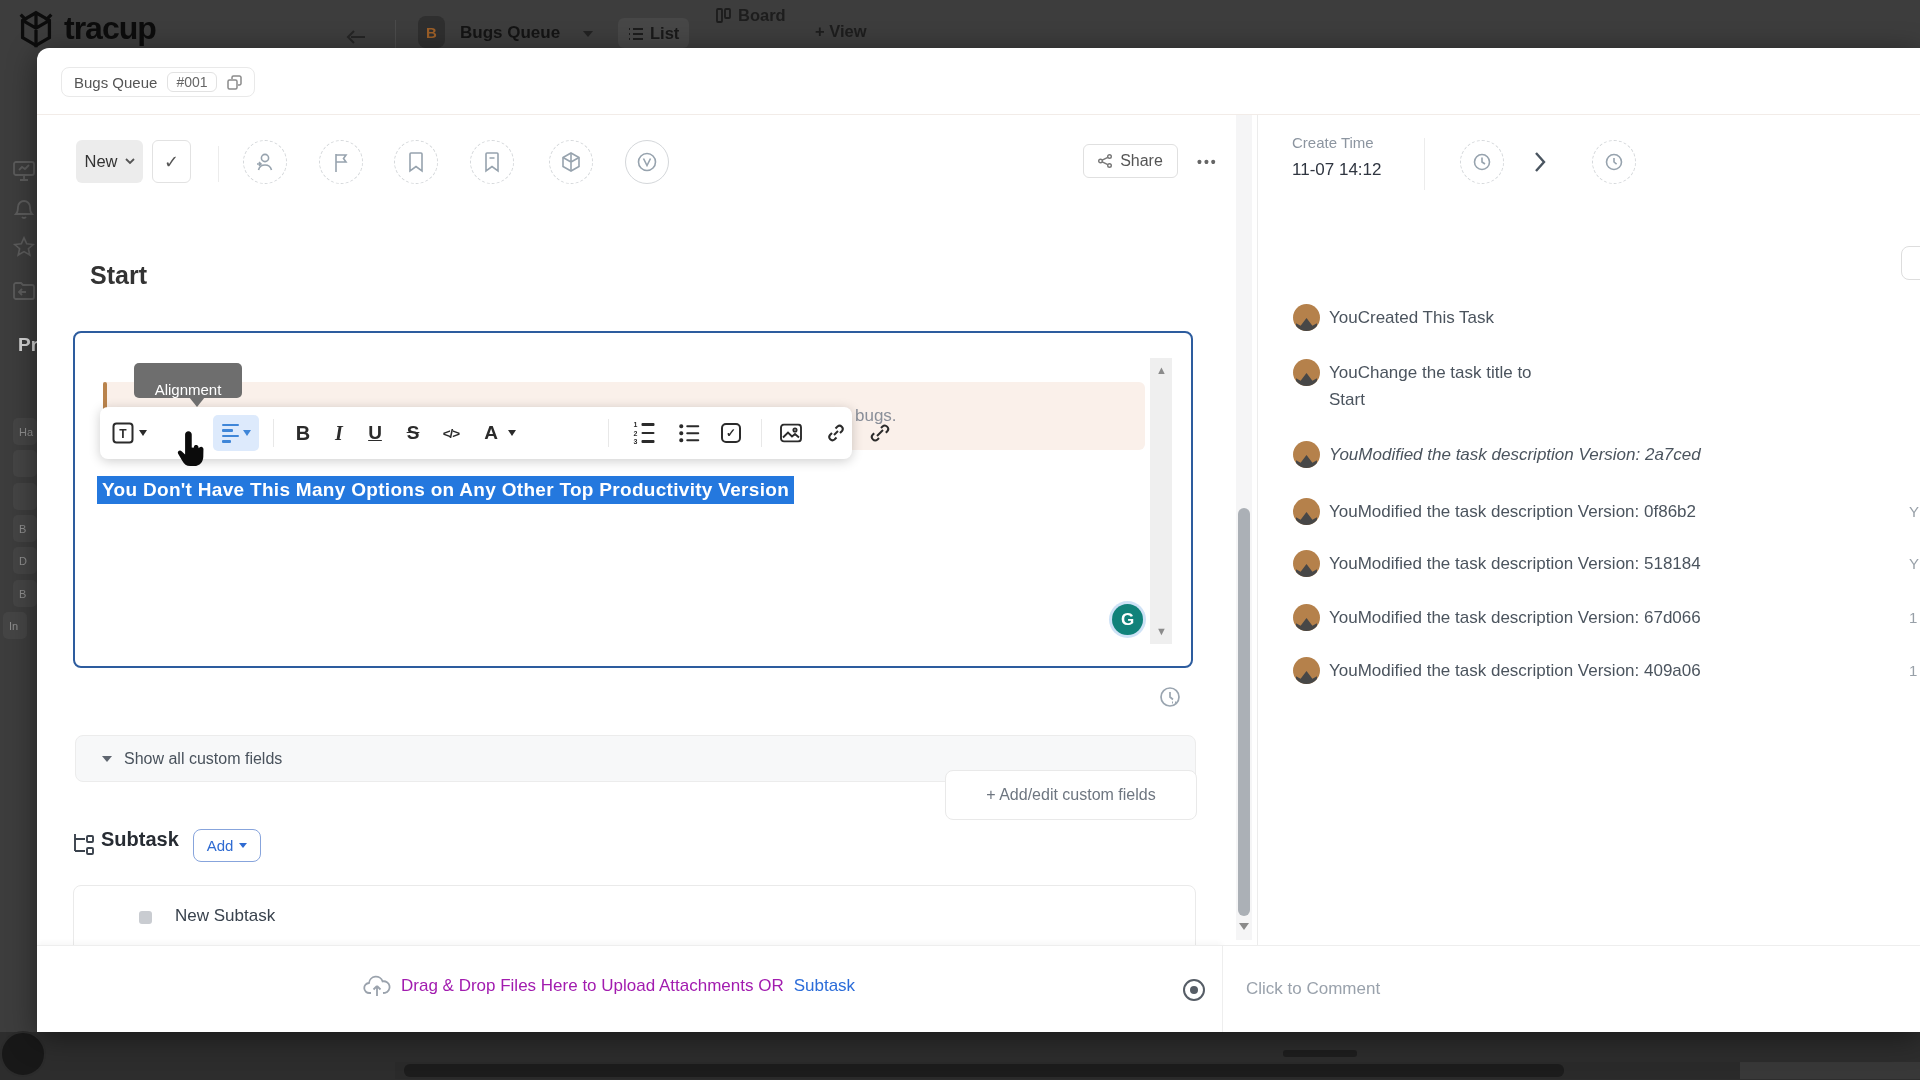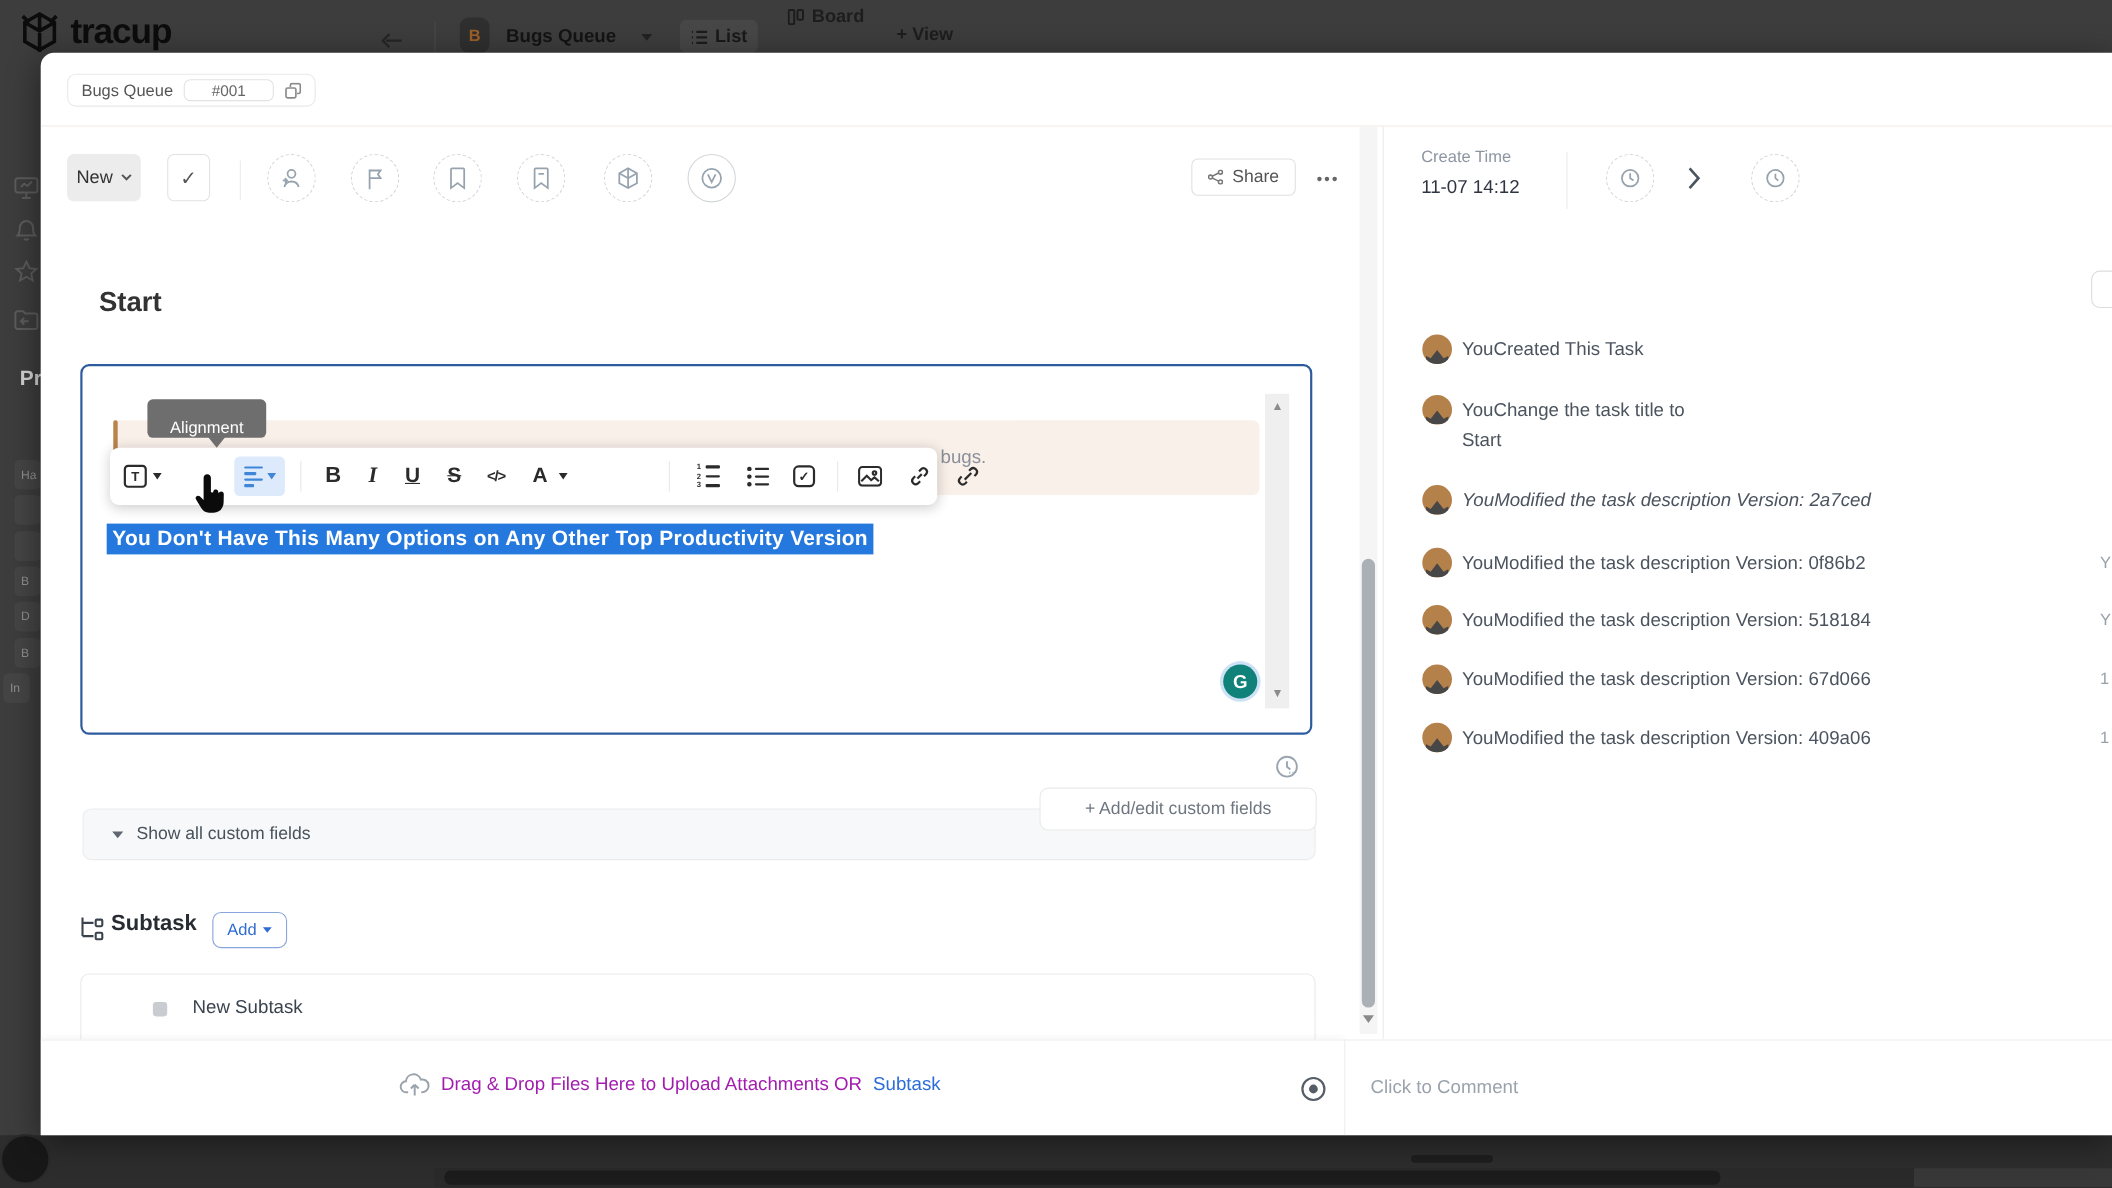--- a/index.html
+++ b/index.html
@@ -22,21 +22,21 @@
     font-size:11px; display:flex; align-items:center; padding-left:6px; overflow:hidden; }
   .botbar { background:#2d2d2d; }
 
   
   #modal { position:absolute; left:37px; top:48px; width:1883px; height:984px; background:#fff;
     border-radius:12px 0 0 0; box-shadow:0 6px 30px rgba(0,0,0,.45); overflow:hidden; }
 
   .crumb-box { display:flex; align-items:center; gap:10px; border:1px solid #e9e9e9; border-radius:8px;
     padding:0 12px; height:30px; }
   .crumb-name { font-size:15px; color:#555; }
-  .id-chip { border:1px solid #e2e2e2; border-radius:6px; padding:1px 24px; font-size:14px; color:#666; }
+  .id-chip { border:1px solid #e2e2e2; border-radius:6px; padding:1px 8px; font-size:14px; color:#666; }
 
   .hline { background:#f2ece8; height:1px; }
   .vline { background:#ececec; width:1px; }
 
   .btn-new { background:#ececec; border-radius:6px; display:flex; align-items:center; justify-content:center;
     gap:7px; font-size:16.5px; color:#333; }
   .btn-check { border:1px solid #e2e2e2; border-radius:6px; display:flex; align-items:center; justify-content:center;
     color:#555; font-size:18px; background:#fff; }
   .dash-circ { width:44px; height:44px; border:1.4px dashed #d4d7da; border-radius:50%;
     display:flex; align-items:center; justify-content:center; color:#97a3ae; background:#fff; }
@@ -212,21 +212,21 @@
     <div class="abs crumb-box" style="left:24px;top:19px">
       <span class="crumb-name">Bugs Queue</span>
       <span class="id-chip">#001</span>
       <svg width="15" height="15" viewBox="0 0 15 15" fill="none" stroke="#8a8a8a" stroke-width="1.5">
         <path d="M5 4V2.5A1.5 1.5 0 016.5 1h6A1.5 1.5 0 0114 2.5v6A1.5 1.5 0 0112.5 10H11"></path>
         <rect x="1" y="5" width="9" height="9" rx="1.5"></rect>
       </svg>
     </div>
     <div class="abs hline" style="left:0;top:66px;width:1883px"></div>
 
-    <div class="abs btn-new" style="left:24px;top:92px;width:67px;height:43px">
+    <div class="abs btn-new" style="left:39px;top:92px;width:67px;height:43px">
       <span>New</span>
       <svg width="10" height="7" viewBox="0 0 10 7" fill="none" stroke="#555" stroke-width="1.8">
         <path d="M1 1l4 4 4-4"></path>
       </svg>
     </div>
     <div class="abs btn-check" style="left:115px;top:92px;width:39px;height:43px">✓</div>
     <div class="abs vline" style="left:181px;top:98px;height:36px"></div>
 
     <div class="abs dash-circ" style="left:206px;top:92px">
       <svg width="22" height="22" viewBox="0 0 22 22" fill="none" stroke="currentColor" stroke-width="1.6">
@@ -414,21 +414,21 @@
     <svg class="abs" style="left:1121px;top:637px" width="24" height="24" viewBox="0 0 24 24" fill="none" stroke="#9aa5b0" stroke-width="1.7">
       <circle cx="12" cy="12" r="9"></circle>
         <path d="M12 7v5l3 2.5"></path>
         <path d="M14 17.5h1M17 17.5h1" stroke-width="2"></path>
     </svg>
 
     <div class="abs fields-bar" style="left:38px;top:687px;width:1121px;height:47px">
       <span class="tri-down" style="margin-left:26px"></span>
       <span class="fields-label" style="margin-left:12px">Show all custom fields</span>
     </div>
-    <div class="abs add-fields-btn" style="left:908px;top:668px;width:252px;height:39px">+ Add/edit custom fields</div>
+    <div class="abs add-fields-btn" style="left:908px;top:722px;width:252px;height:50px">+ Add/edit custom fields</div>
 
     <svg class="abs" style="left:33px;top:783px" width="26" height="24" viewBox="0 0 26 24" fill="none" stroke="#3a424c" stroke-width="1.9">
       <path d="M5 3v17M5 8h10M5 20h10"></path>
         <rect x="17" y="5" width="6" height="6" rx="1"></rect>
         <rect x="17" y="17" width="6" height="6" rx="1"></rect>
     </svg>
     <div class="abs subtask-title" style="left:64px;top:780px">Subtask</div>
     <div class="abs btn-add" style="left:156px;top:781px;width:68px;height:33px">
       <span>Add</span>
       <span class="caret-bluesm"></span>

